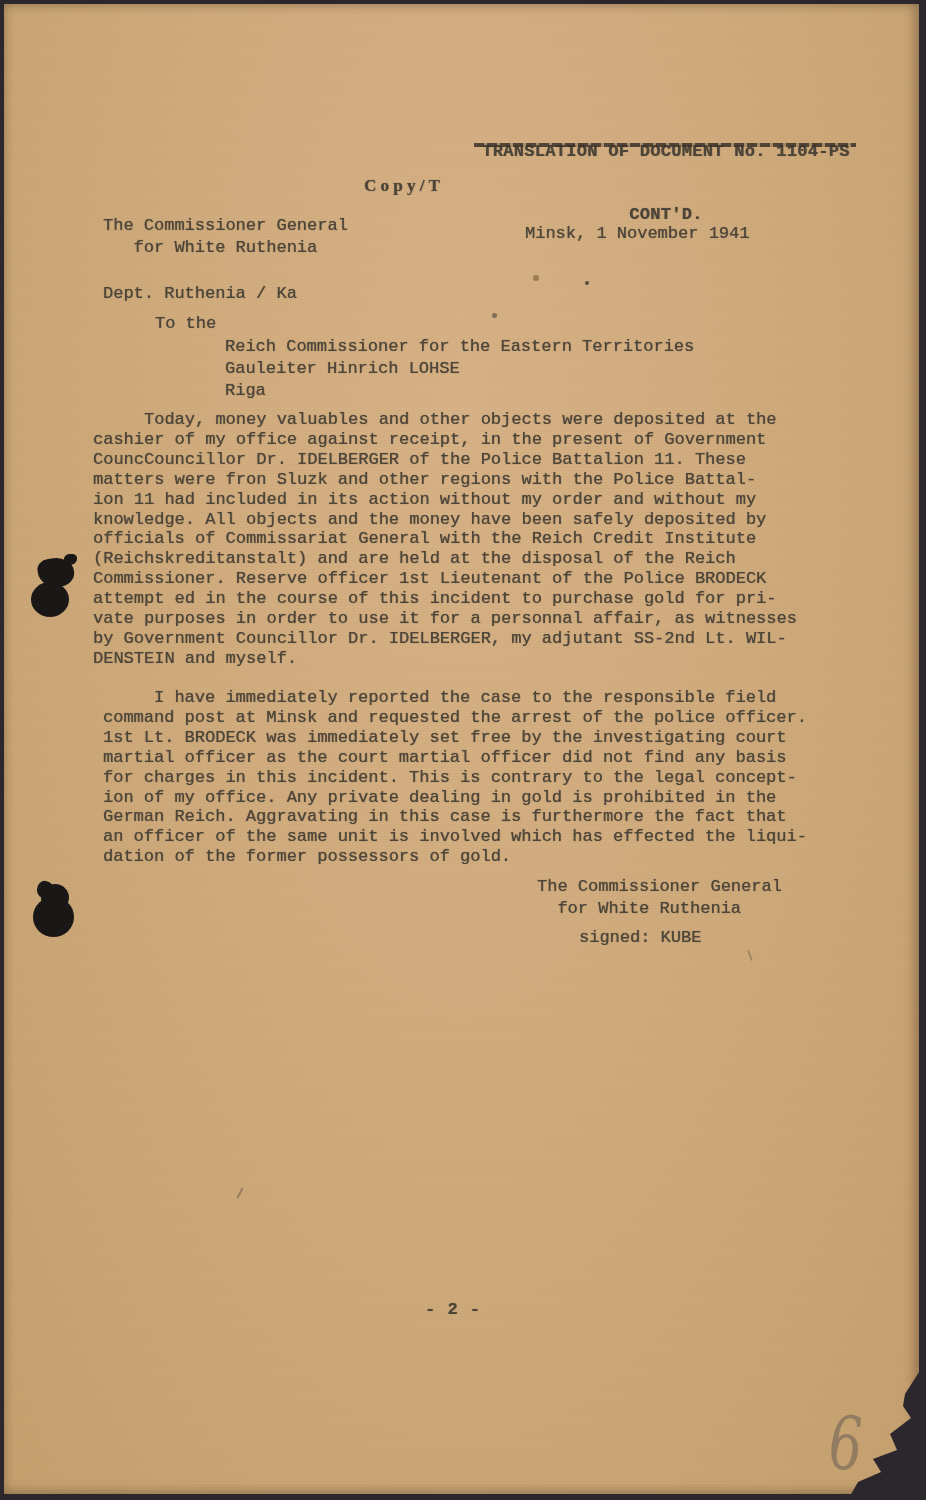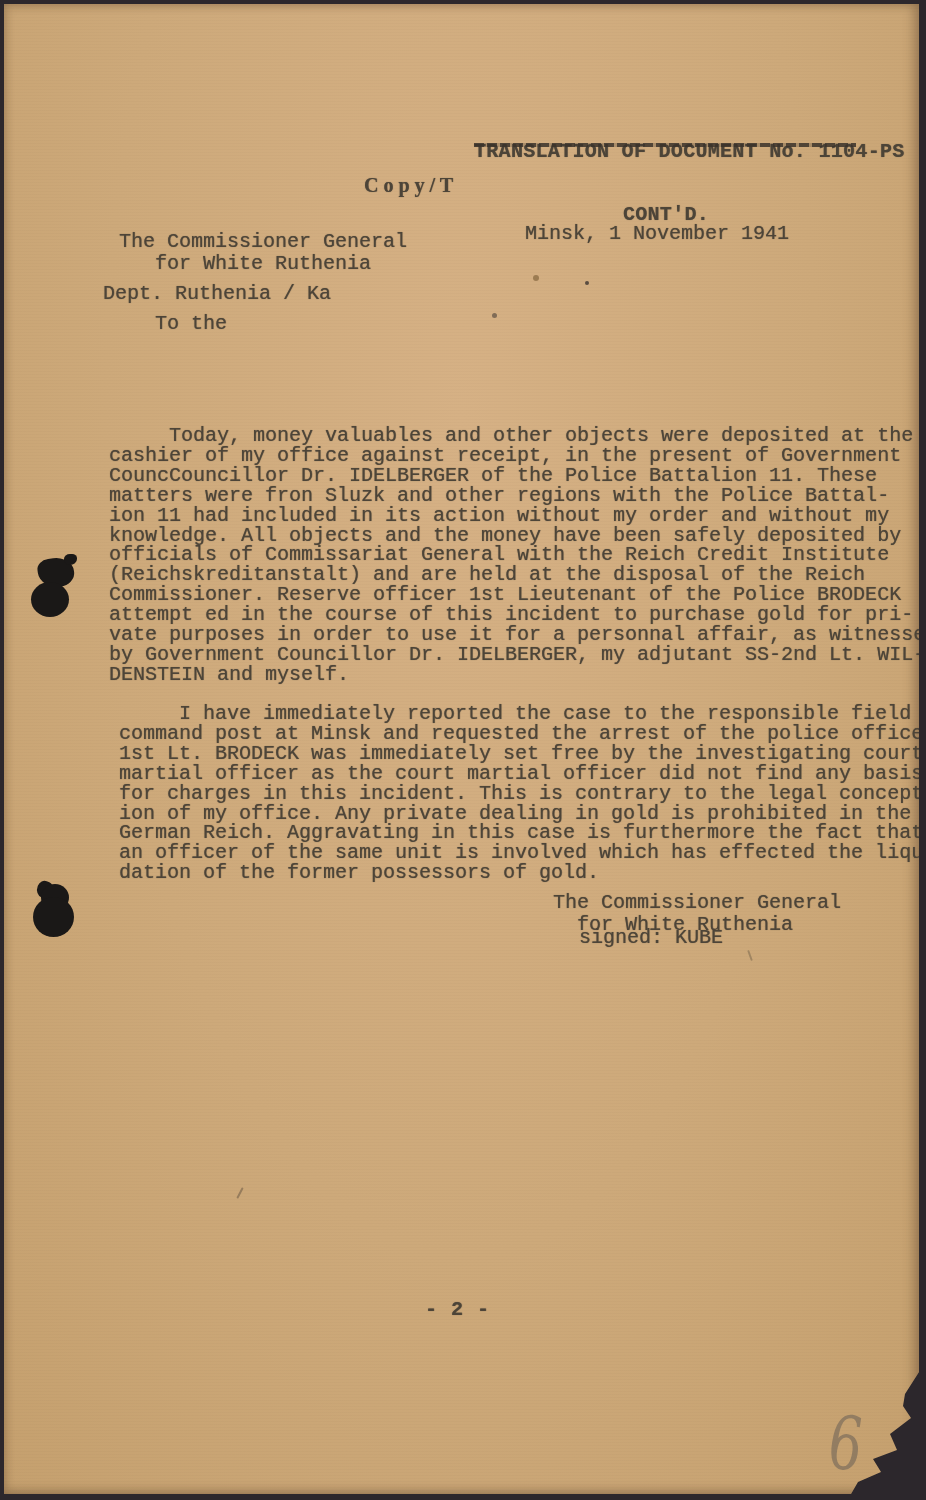--- a/index.html
+++ b/index.html
@@ -19,25 +19,25 @@
     width: 915px; height: 1490px;
     background:
       repeating-linear-gradient(0deg, rgba(0,0,0,0.015) 0 1px, transparent 1px 3px),
       radial-gradient(ellipse at 50% 28%, #d6b185 0%, #cda97a 55%, #c5a06e 100%);
     box-shadow: inset -7px 0 10px rgba(88,66,44,0.28), inset 0 -5px 8px rgba(88,66,44,0.22), inset 3px 3px 8px rgba(88,66,44,0.18);
     clip-path: polygon(0 0, 915px 0, 915px 1368px, 901px 1390px, 899px 1402px, 907px 1414px, 886px 1430px, 893px 1446px, 869px 1455px, 877px 1468px, 854px 1478px, 847px 1490px, 0 1490px);
   }
   .ink {
     color: rgba(74, 66, 54, 0.92);
     text-shadow: 0 0 1px rgba(76,68,58,0.65), 0.4px 0.4px 0 rgba(76,68,58,0.35);
-    font-size: 20px;
+    font-size: 17px;
     line-height: 19.9px;
     white-space: pre;
   }
-  pre.ink { margin: 16px; font-family: inherit; }
+  pre.ink { margin: 0; font-family: inherit; }
   .abs { position: absolute; }
   .header-block {
     left: 470px; top: 95px; width: 384px;
     text-align: center; font-weight: bold; line-height: 21px;
     letter-spacing: 0.3px;
   }
   .header-underline {
     position: absolute; left: 0; top: 44px;
     width: 382px; height: 4px;
     background: repeating-linear-gradient(90deg, rgba(58,50,42,0.85) 0 10px, rgba(58,50,42,0.25) 10px 13px);
@@ -91,20 +91,23 @@
 
     <pre class="abs ink sender-block">The Commissioner General
    for White Ruthenia</pre>
 
     <div class="abs ink dateline">Minsk, 1 November 1941</div>
 
     <div class="abs ink dept-line">Dept. Ruthenia / Ka</div>
 
     <div class="abs ink to-intro">To the</div>
 
+    <pre class="abs ink recipient">Reich Commissioner for the Eastern Territories
+Gauleiter Hinrich LOHSE
+Riga</pre>
 
     <pre class="abs ink para1">     Today, money valuables and other objects were deposited at the
 cashier of my office against receipt, in the present of Government
 CouncCouncillor Dr. IDELBERGER of the Police Battalion 11. These
 matters were fron Sluzk and other regions with the Police Battal-
 ion 11 had included in its action without my order and without my
 knowledge. All objects and the money have been safely deposited by
 officials of Commissariat General with the Reich Credit Institute
 (Reichskreditanstalt) and are held at the disposal of the Reich
 Commissioner. Reserve officer 1st Lieutenant of the Police BRODECK

